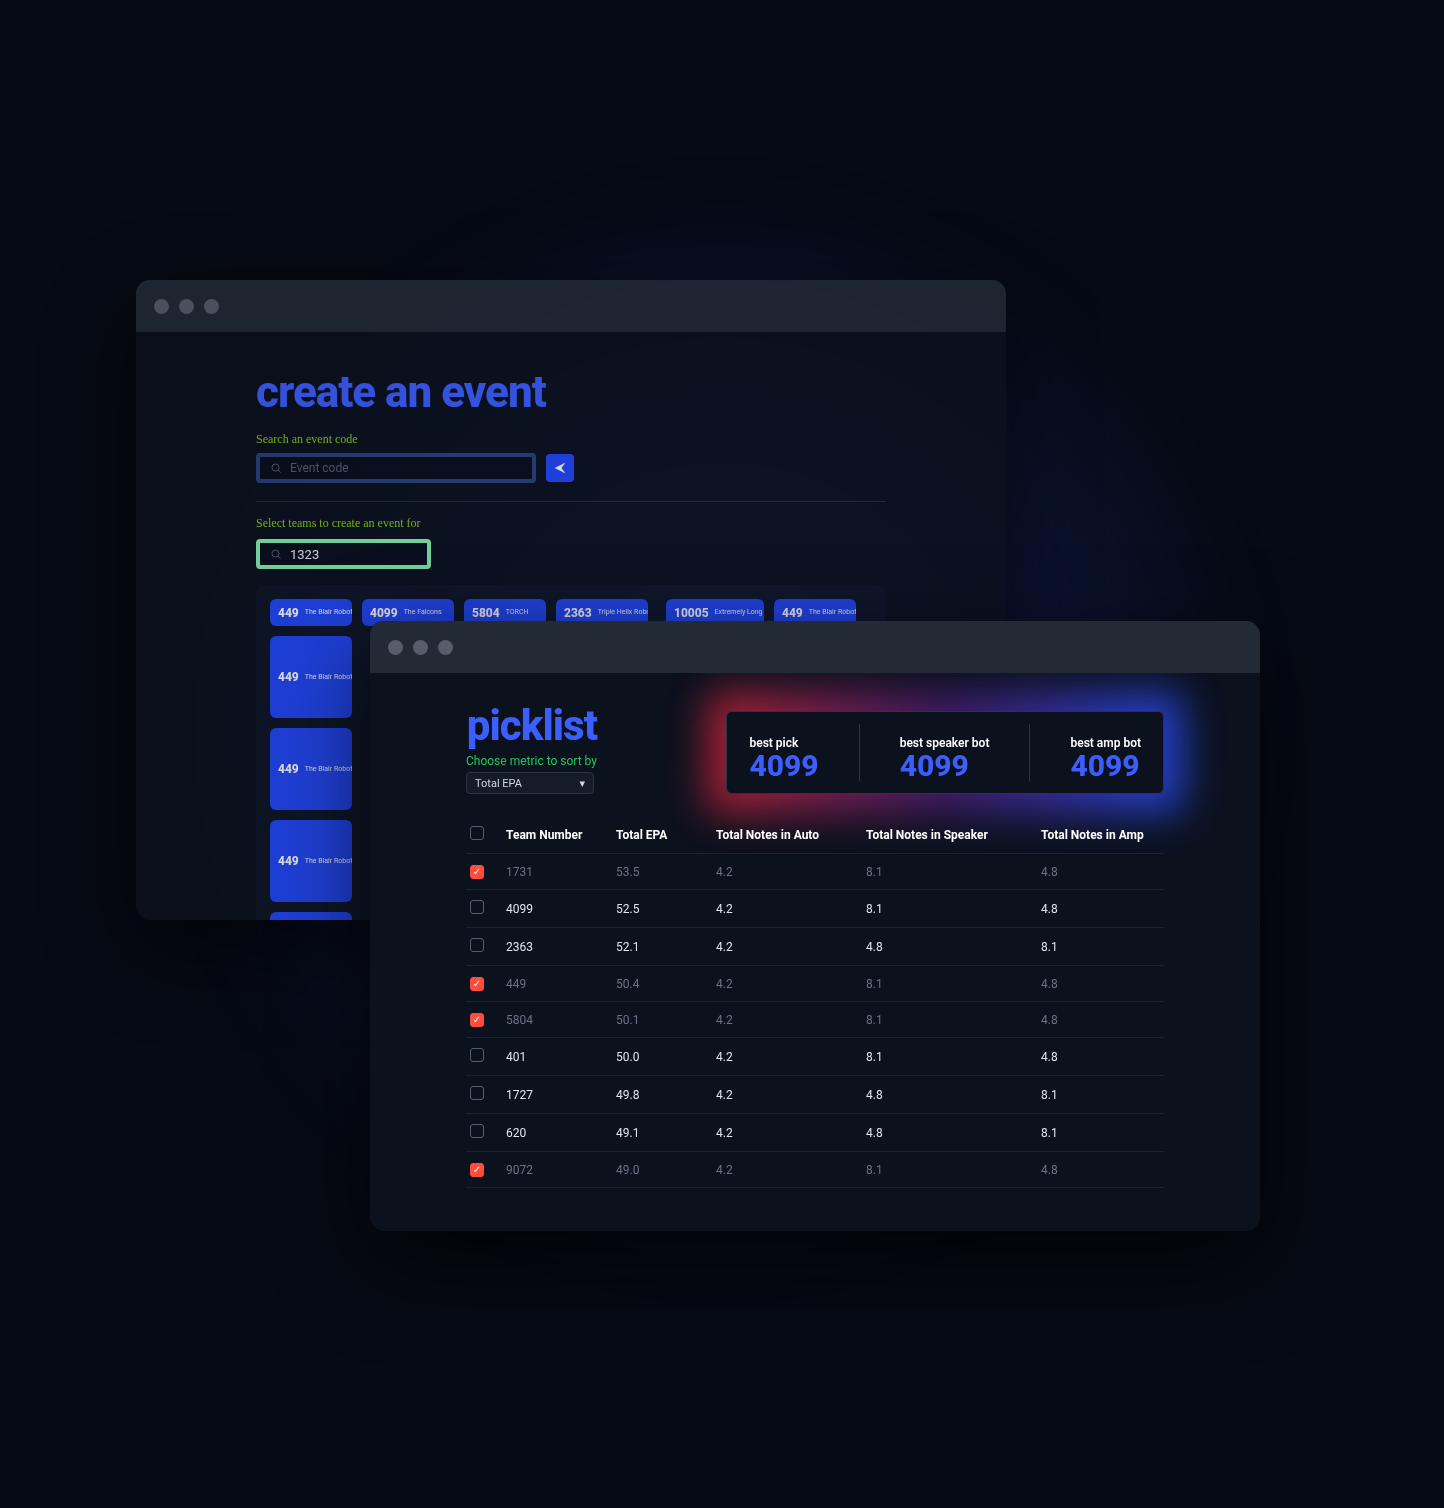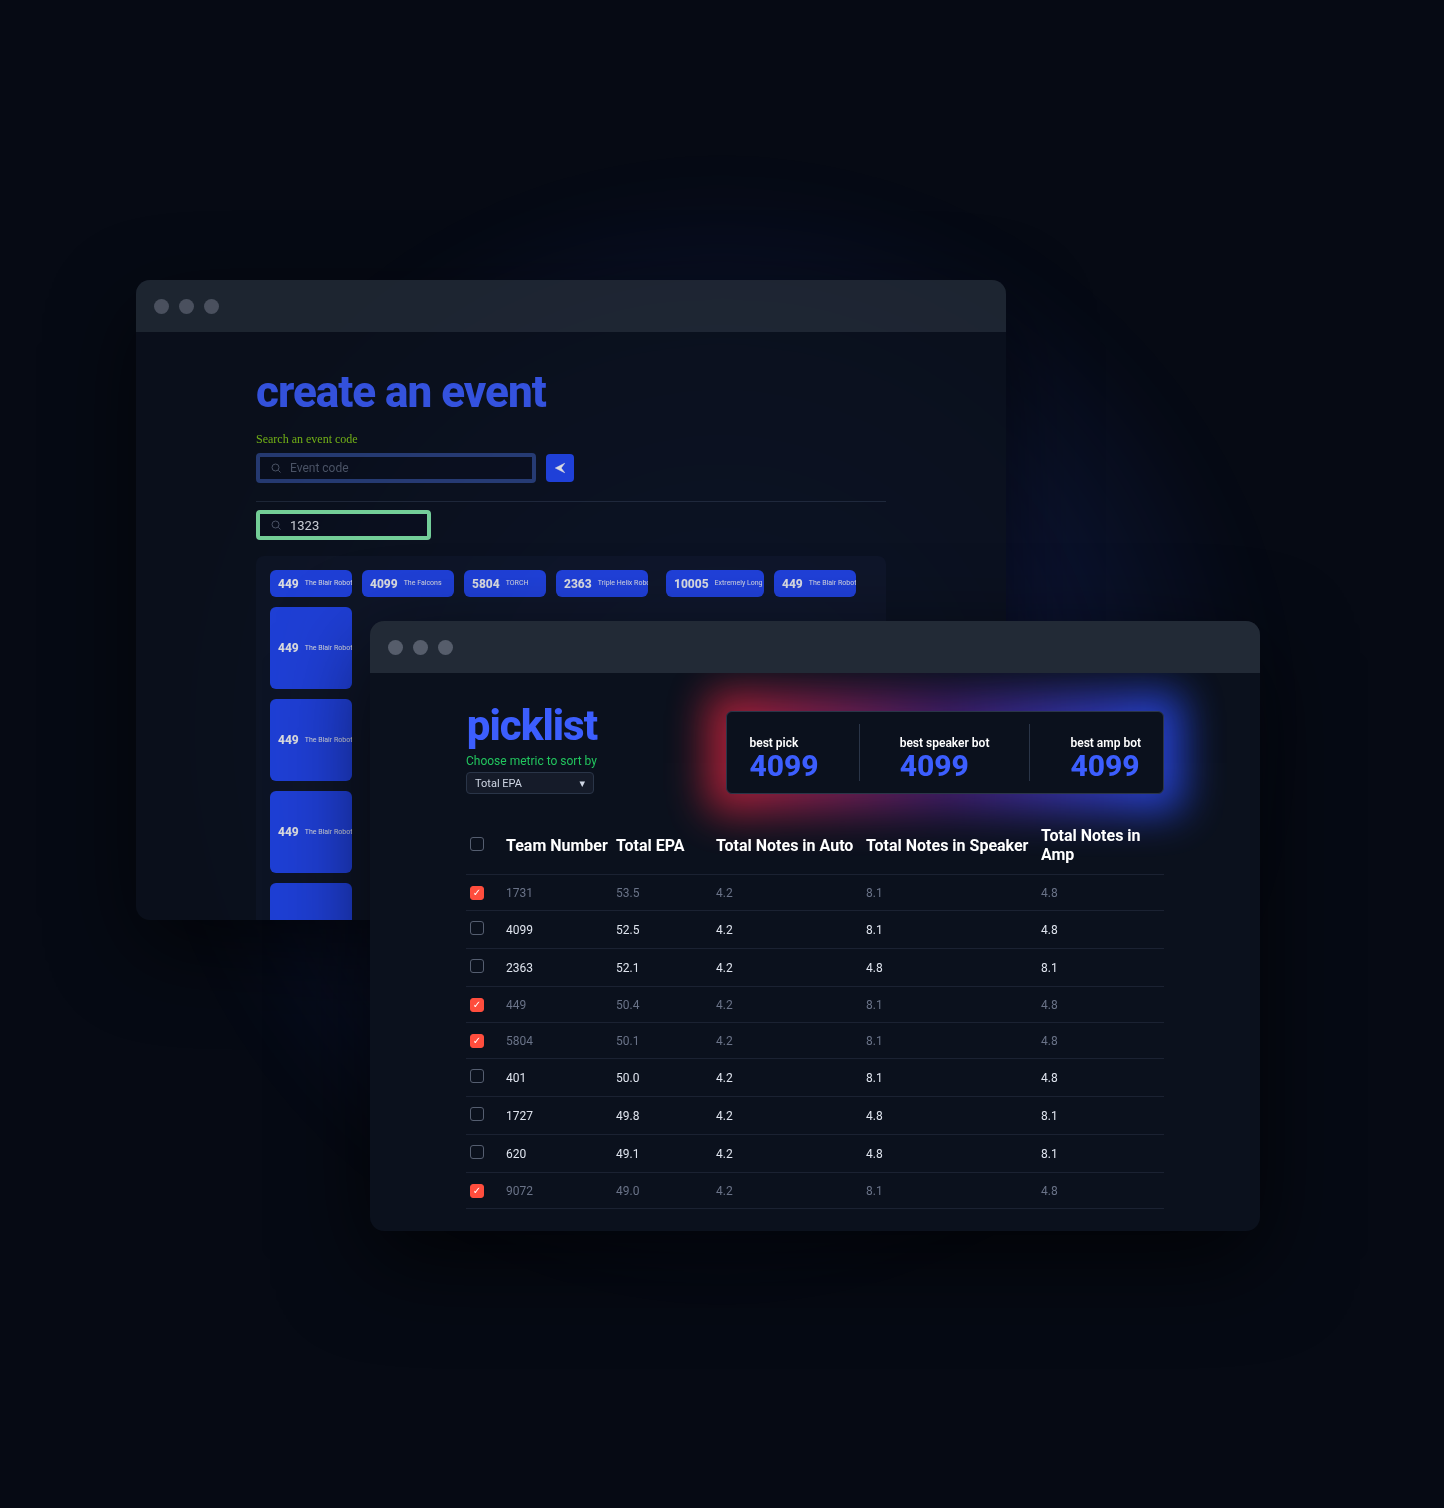--- a/index.html
+++ b/index.html
@@ -220,21 +220,21 @@
   
   .tbl { margin-top: 22px; width: 100%; }
   .tbl-head, .tbl-row {
     display: grid;
     grid-template-columns: 36px 110px 100px 150px 175px 130px;
     align-items: center;
     padding: 10px 4px;
     border-bottom: 1px solid #1b2232;
     font-size: 12px;
   }
-  .tbl-head { font-weight: 700; font-size: 16px; color: #fff; }
+  .tbl-head { font-weight: 700; font-size: 12px; color: #fff; }
   .tbl-row  { color: #dfe4ee; }
   .tbl-row.muted { color: #6a7388; }
   .cb {
     width: 14px;
     height: 14px;
     border: 1px solid #555e70;
     border-radius: 3px;
     display: inline-flex;
     align-items: center;
     justify-content: center;
@@ -280,20 +280,21 @@
       </div>
       <div class="btn-send">
         <svg class="icon-send" viewBox="0 0 24 24">
             <path d="M4 12l16-8-6 8 6 8z"></path>
           </svg>
       </div>
     </div>
 
     <div class="divider"></div>
 
+    <div class="field-label">Select teams to create an event for</div>
     <div class="input-wrap team-search">
       <svg class="icon-search" viewBox="0 0 24 24" fill="none" stroke-width="2">
           <circle cx="11" cy="11" r="7"></circle>
           <line x1="21" y1="21" x2="16.65" y2="16.65"></line>
         </svg>
       <span class="val">1323</span>
     </div>
 
     <div class="teams-panel">
       <div class="team-row1" id="top-chip-row">

